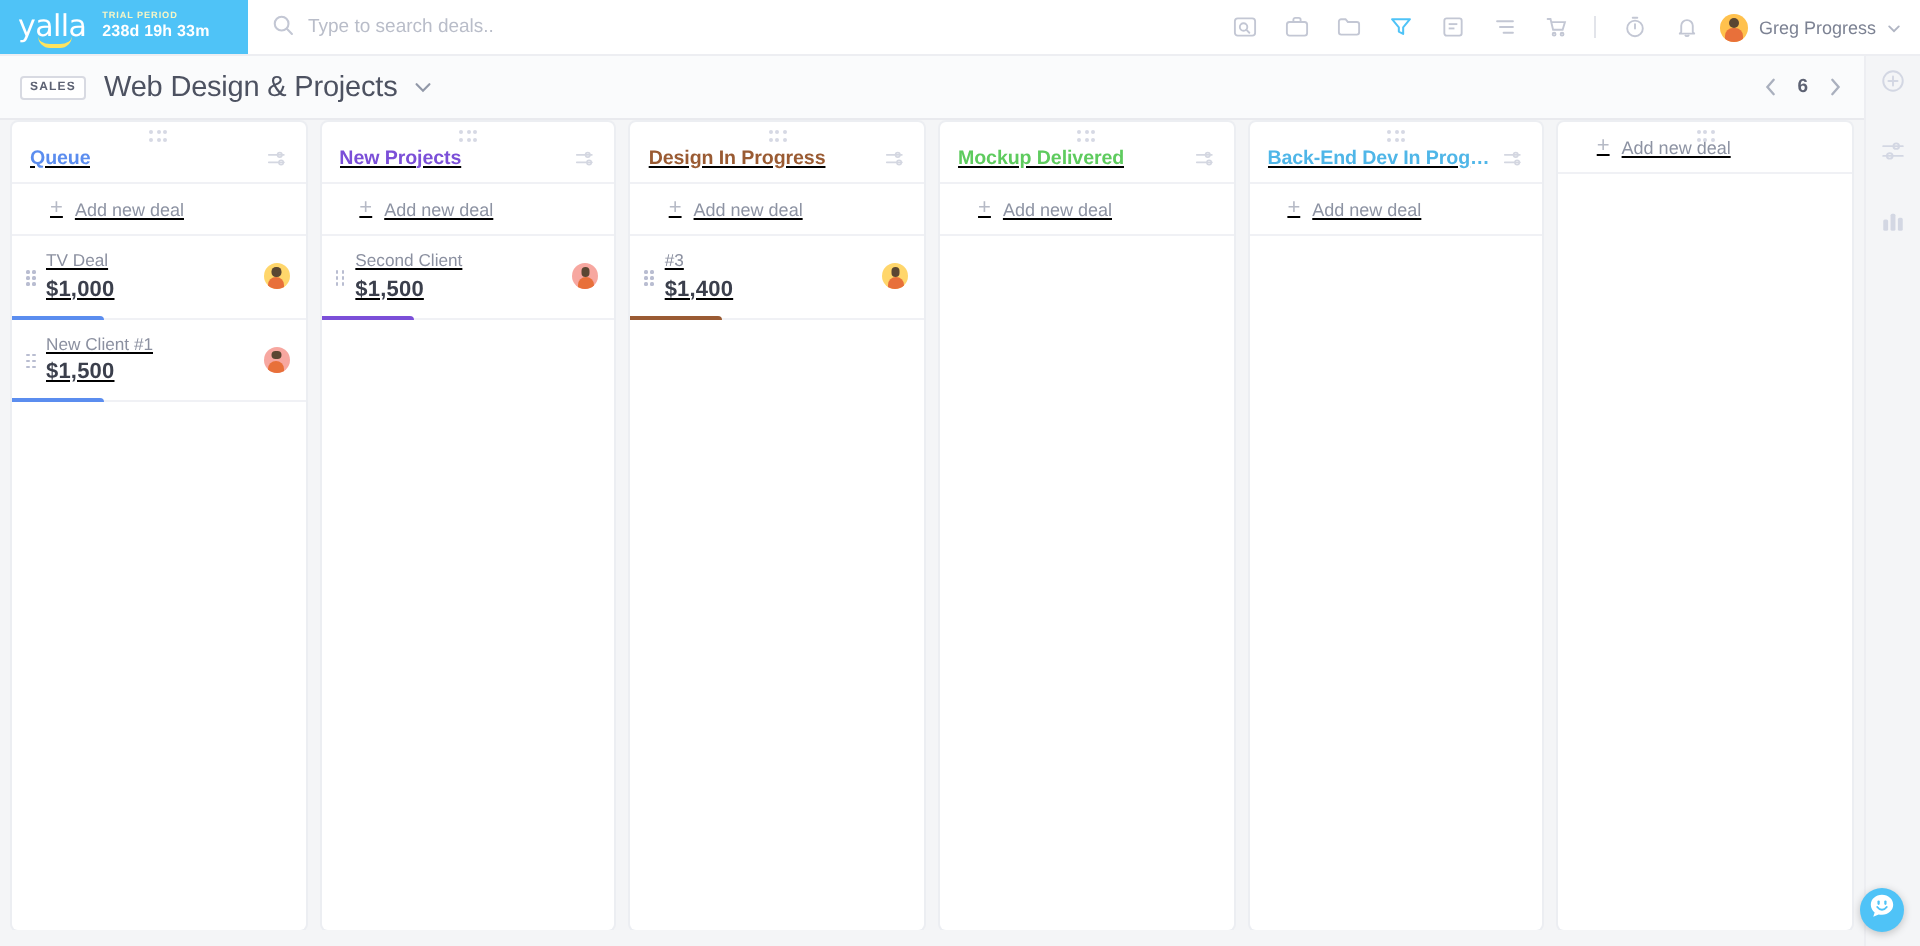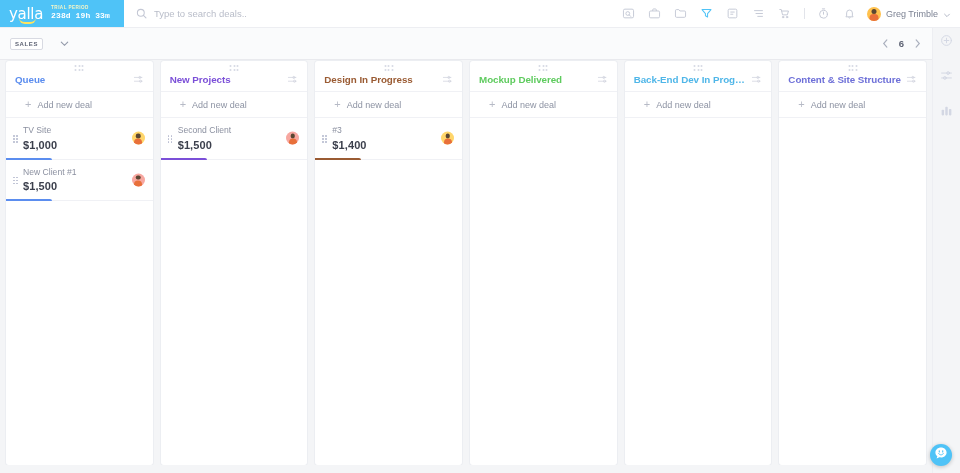--- a/index.html
+++ b/index.html
@@ -34,21 +34,21 @@
     border-bottom: 2px solid #ffe45e;
     border-radius: 0 0 9px 9px;
   }
   .trial { margin-left: 8px; line-height: 1.05; }
   .trial-label {
     font-size: 4.6px; color: #fff9c4; font-weight: bold;
     letter-spacing: 0.45px; display: block; opacity: .95;
   }
   .trial-time {
     font-size: 8px; color: #ffffff; font-weight: bold;
-    letter-spacing: 0.1px; display: block; margin-top: 1px; font-family: Liberation Mono, monospace;
+    letter-spacing: 0.1px; display: block; margin-top: 1px;
   }
 
   .searchbox {
     flex: 1; display: flex; align-items: center;
     padding-left: 12px; gap: 7px;
   }
   .searchbox input {
     border: none; outline: none; background: transparent;
     font-size: 9.5px; color: #9aa0ae; width: 240px;
     font-family: "Liberation Sans", sans-serif;
@@ -103,21 +103,21 @@
     margin-left: auto; display: flex; align-items: center; gap: 9px;
     padding-right: 28px;
   }
   .pager-arrow { color: #aab0be; display: flex; }
   .pager-num { font-size: 9.5px; color: #5d6273; font-weight: bold; }
 
   
   .board {
     position: absolute; top: 61px; left: 0;
     width: 932px; height: 404px;
-    display: flex; gap: 8px; padding: 0 6px;
+    display: flex; gap: 8px; padding: 0 6px; text-decoration: underline;
   }
   .column {
     flex: 1; background: #ffffff; border-radius: 3px;
     display: flex; flex-direction: column;
     box-shadow: 0 0 0 1px #eceef2;
     position: relative; min-width: 0;
   }
   .col-grip {
     position: absolute; top: 4px; left: 50%;
     transform: translateX(-50%);
@@ -282,32 +282,33 @@
     </span>
     <span class="tb-icon">
       <svg width="13" height="13" viewBox="0 0 18 18" fill="none" stroke="currentColor" stroke-width="1.3">
         <path d="M5 12.4V8.2a4 4 0 118 0v4.2l1 1.2H4z" stroke-linejoin="round"></path>
           <path d="M7.7 14.4a1.4 1.4 0 002.6 0"></path>
       </svg>
     </span>
 
     <span class="user-chip">
       <span class="avatar-sm"></span>
-      <span class="user-name">Greg Trimble</span>
+      <span class="user-name">Greg Progress</span>
       <span>
         <svg width="8" height="8" viewBox="0 0 10 10" fill="none" stroke="#b0b5c3" stroke-width="1.2" stroke-linecap="round">
           <polyline points="2,4 5,7 8,4"></polyline>
         </svg>
       </span>
     </span>
   </div>
 </div>
 
 <div class="subheader">
   <span class="pipeline-badge">SALES</span>
+  <span class="pipeline-title">Web Design &amp; Projects</span>
   <span class="chev-title">
     <svg width="11" height="11" viewBox="0 0 12 12" fill="none" stroke="currentColor" stroke-width="1.2" stroke-linecap="round">
       <polyline points="2.5,4.5 6,8 9.5,4.5"></polyline>
     </svg>
   </span>
 
   <div class="pager">
     <span class="pager-arrow">
       <svg width="9" height="11" viewBox="0 0 10 12" fill="none" stroke="currentColor" stroke-width="1.3" stroke-linecap="round">
         <polyline points="6.5,2 3,6 6.5,10"></polyline>
@@ -350,21 +351,21 @@
       <div class="cards">
         <div class="deal-card">
           <span class="card-grip">
             <i></i>
             <i></i>
             <i></i>
             <i></i>
             <i></i>
             <i></i>
           </span>
-          <div class="deal-title">TV Site</div>
+          <div class="deal-title">TV Deal</div>
           <div class="deal-amount">$1,000</div>
           <span class="deal-avatar" style="background:#ffd66b"></span>
           <span class="deal-bar" style="background:#5b8def"></span>
         </div>
         <div class="deal-card">
           <span class="card-grip">
             <i></i>
             <i></i>
             <i></i>
             <i></i>
@@ -514,31 +515,20 @@
     </div>
     <div class="column">
       <span class="col-grip">
         <i></i>
         <i></i>
         <i></i>
         <i></i>
         <i></i>
         <i></i>
       </span>
-      <div class="col-head">
-        <span class="col-title" style="color:#6d6fd8">Content &amp; Site Structure</span>
-        <span class="col-sort">
-          <svg width="11" height="11" viewBox="0 0 16 16" fill="none" stroke="currentColor" stroke-width="1.2" stroke-linecap="round">
-            <line x1="2" y1="5" x2="13" y2="5"></line>
-            <circle cx="10" cy="5" r="1.6"></circle>
-            <line x1="2" y1="10.5" x2="13" y2="10.5"></line>
-            <circle cx="11" cy="10.5" r="1.6"></circle>
-          </svg>
-        </span>
-      </div>
       <div class="add-deal">
         <span class="add-plus">+</span>
         <span>Add new deal</span>
       </div>
       <div class="cards"></div>
     </div>
   </div>
 <div class="bottom-strip"></div>
 
 <div class="rail">

